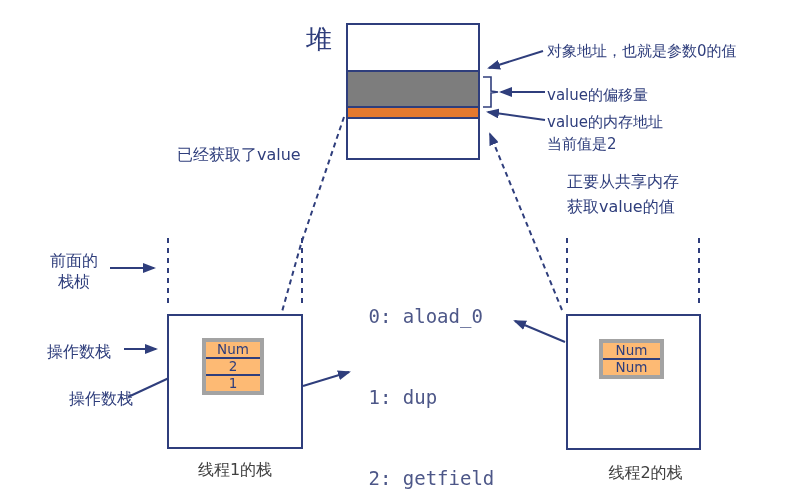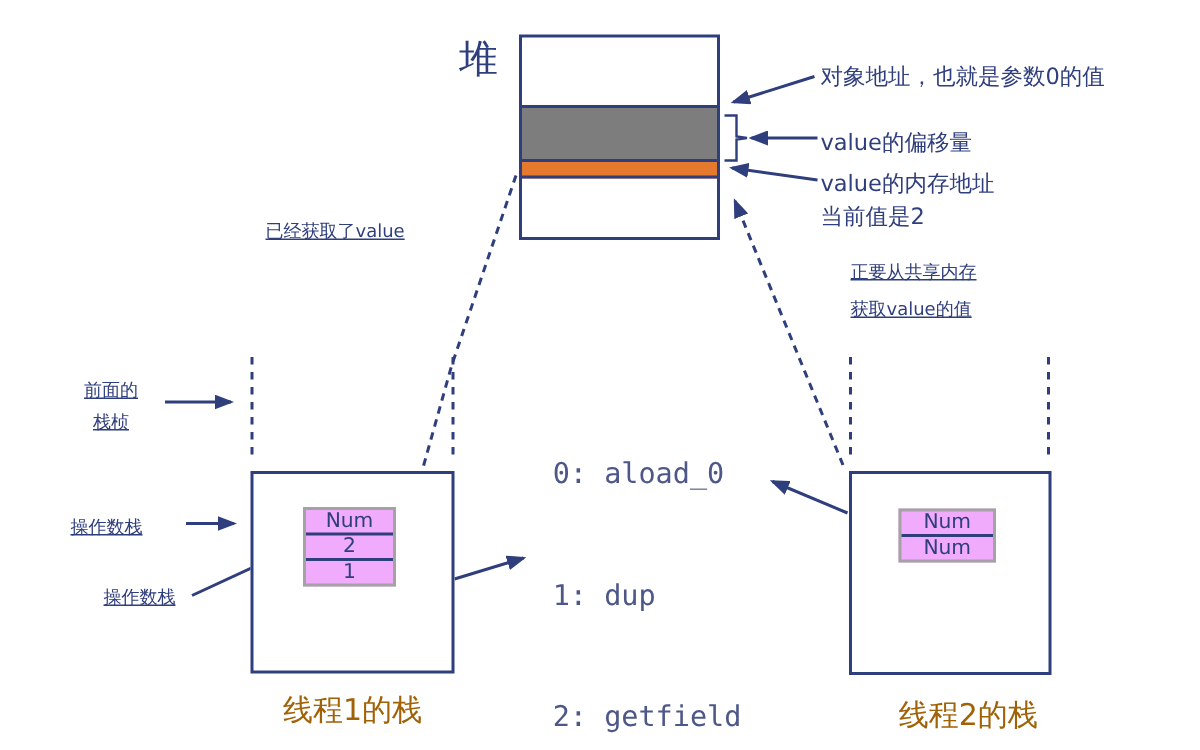--- a/index.html
+++ b/index.html
@@ -2,31 +2,31 @@
 <html><head>
 <meta charset="utf-8">
 <style>
   html,body{margin:0;padding:0;background:#fff;}
   .canvas{
     position:relative;width:800px;height:500px;background:#fff;overflow:hidden;
     font-family:"DejaVu Sans","Liberation Sans",sans-serif;color:#2f3e7c;
   }
   .abs{position:absolute;}
   svg.overlay{position:absolute;left:0;top:0;width:800px;height:500px;pointer-events:none;}
-  .cn{font-size:12px;line-height:25px;color:#2f3e7c;text-decoration:underline;}
+  .cn{font-size:16px;line-height:25px;color:#2f3e7c;}
   .ann{font-size:15px;line-height:22px;color:#2f3e7c;white-space:nowrap;}
   .heap-label{font-size:26px;font-weight:500;color:#2f3e7c;}
   .box{border:2px solid #2f3e7c;background:#fff;box-sizing:border-box;}
   .gray-band{background:#7d7d7d;border-top:2px solid #2f3e7c;border-bottom:2px solid #2f3e7c;box-sizing:border-box;}
   .orange-band{background:#e5792e;border-bottom:2px solid #2f3e7c;box-sizing:border-box;}
   .code{font-family:"DejaVu Sans Mono","Liberation Mono",monospace;font-size:19px;line-height:27px;color:#4d5788;white-space:pre;}
-  .cells{border:2px solid #a3a3a3;box-sizing:border-box;background:#f0abfc;}
+  .cells{border:4px solid #a3a3a3;box-sizing:border-box;background:#fdba74;}
   .cell{font-size:13.5px;line-height:15px;text-align:center;color:#2f3e7c;box-sizing:border-box;}
   .cell + .cell{border-top:2px solid #2f3e7c;}
-  .caption{font-size:20px;text-align:center;color:#a16207;}
+  .caption{font-size:16px;text-align:center;color:#404040;}
   .lbl-center{text-align:center;line-height:21px;}
 </style>
 </head>
 <body>
 
 <div class="canvas">
 
   <svg class="overlay">
     <defs>
       <marker id="ah" markerUnits="userSpaceOnUse" markerWidth="13" markerHeight="10" refX="11" refY="5" orient="auto">

